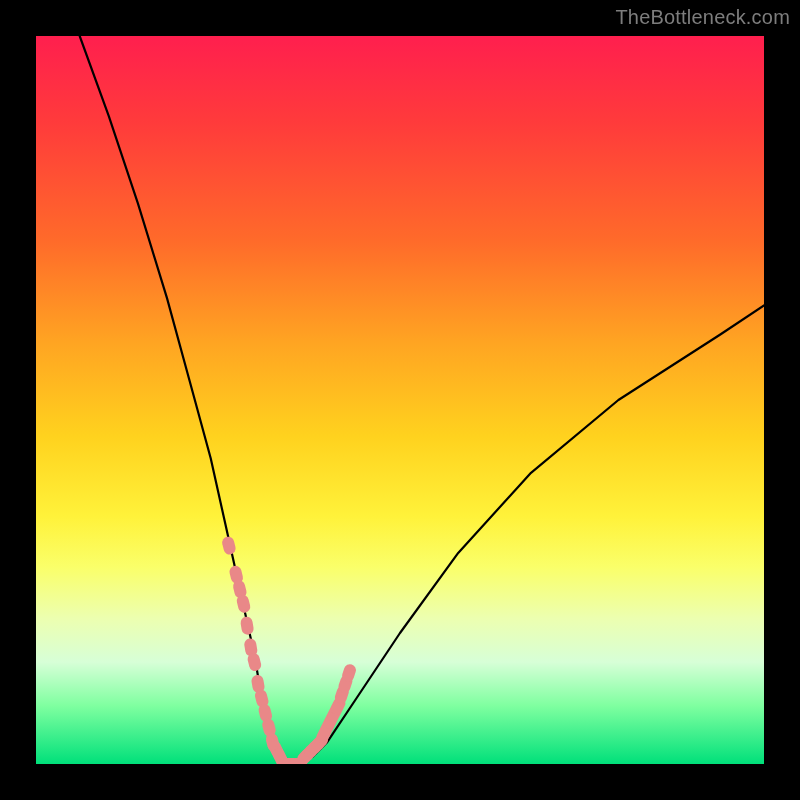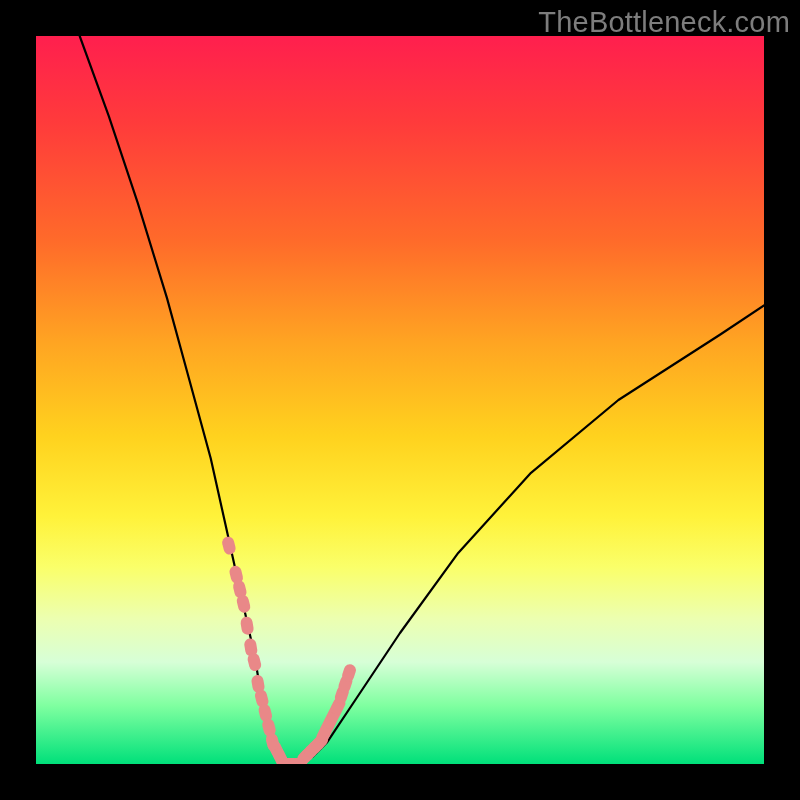--- a/index.html
+++ b/index.html
@@ -34,21 +34,21 @@
       #ecffb0 80%,
       #d7ffd7 86%,
       #7fffa0 92%,
       #00e07a 100%);
   }
   .watermark {
     position: absolute;
     top: 6px;
     right: 10px;
     color: #7d7d7d;
-    font-size: 29px;
+    font-size: 20px;
     font-weight: 500;
     letter-spacing: 0.2px;
     z-index: 10;
   }
   svg.curve {
     position: absolute;
     left: 0;
     top: 0;
     width: 728px;
     height: 728px;

